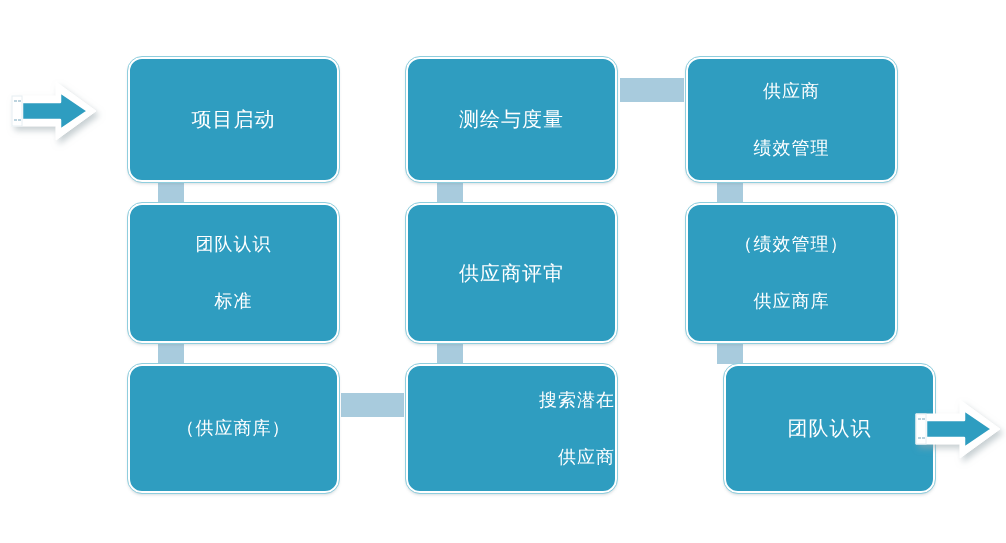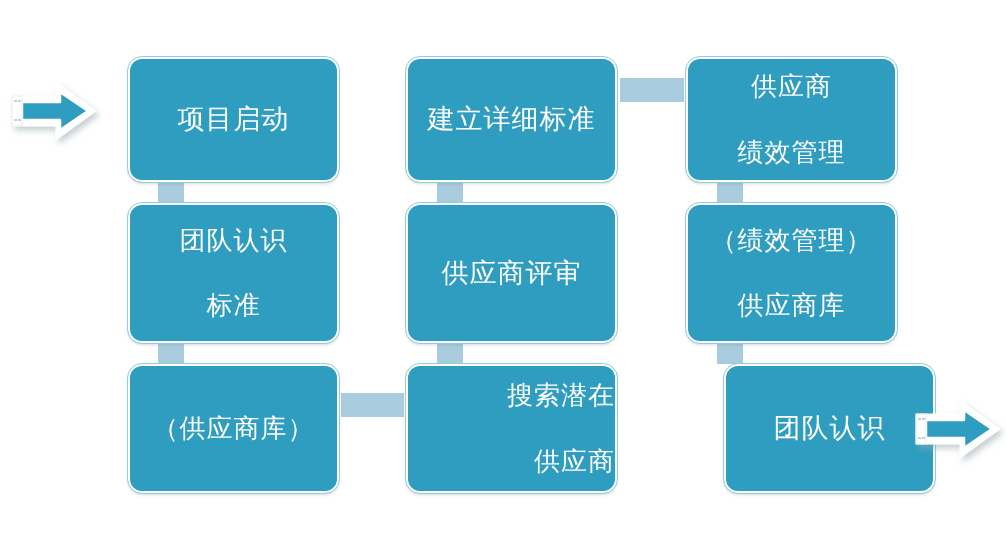--- a/index.html
+++ b/index.html
@@ -25,34 +25,34 @@
     box-sizing: border-box;
     background: #2f9dc0;
     border: 2px solid #ffffff;
     outline: 1px solid #8fcede;
     border-radius: 14px;
     display: flex;
     flex-direction: column;
     align-items: center;
     justify-content: center;
     color: #ffffff;
-    font-size: 27px;
+    font-size: 20px;
     font-weight: 400;
     letter-spacing: 1px;
     line-height: 1.05;
     text-align: center;
     box-shadow: 0 2px 3px rgba(120,140,150,0.30);
     user-select: none;
   }
   .node .ln {
     display: block;
     padding: 4px 0;
     white-space: nowrap;
   }
-  .node.two-line { font-size: 26px; gap: 24px; }
+  .node.two-line { font-size: 18px; gap: 24px; }
   .node.two-line .ln { padding: 7px 0; }
 
   
   .conn {
     position: absolute;
     background: #a8cbdd;
   }
 
   
   .bigarrow {
@@ -109,21 +109,21 @@
   <div class="node two-line" style="left:128px; top:203px; width:211px; height:140px;">
     <span class="ln">团队认识</span>
     <span class="ln">标准</span>
   </div>
 
   <div class="node two-line" style="left:128px; top:364px; width:211px; height:129px;">
     <span class="ln">（供应商库）</span>
   </div>
 
   <div class="node" style="left:406px; top:57px; width:211px; height:125px;">
-    <span class="ln">建立详细标准</span>
+    <span class="ln">测绘与度量</span>
   </div>
 
   <div class="node" style="left:406px; top:203px; width:211px; height:140px;">
     <span class="ln">供应商评审</span>
   </div>
 
   <div class="node two-line" style="left:406px; top:364px; width:211px; height:129px;align-items:flex-end;">
     <span class="ln">搜索潜在</span>
     <span class="ln">供应商</span>
   </div>

